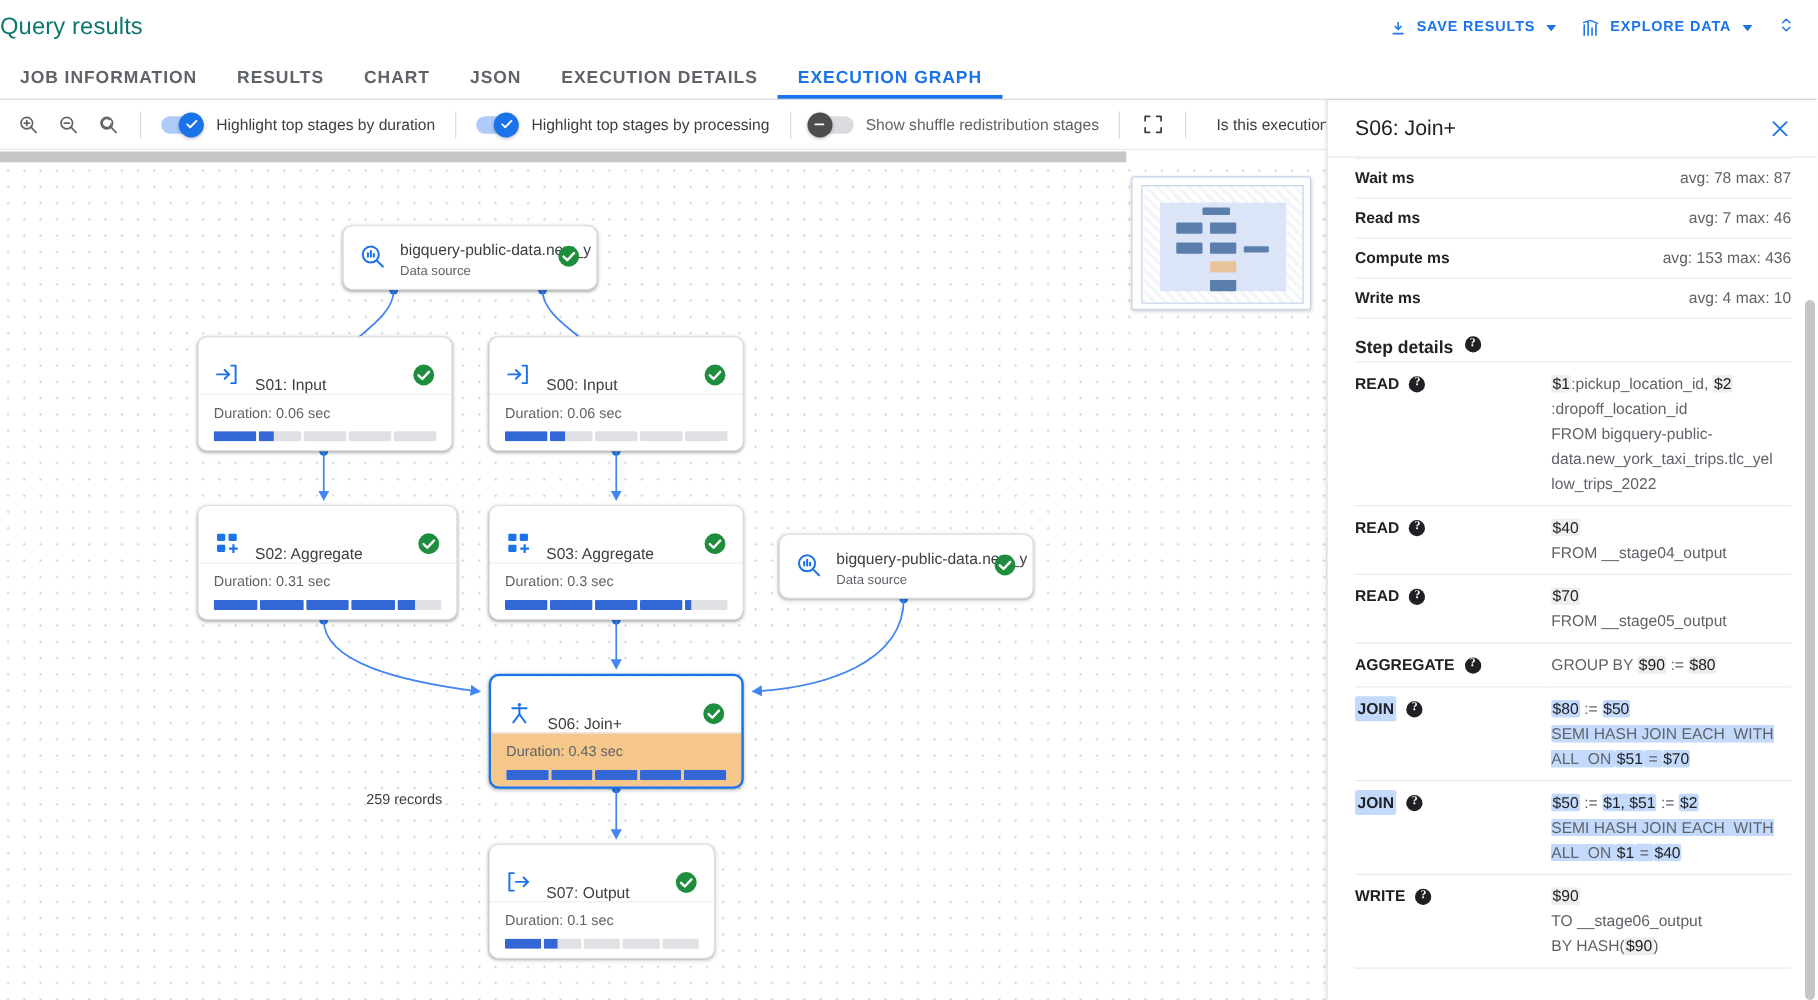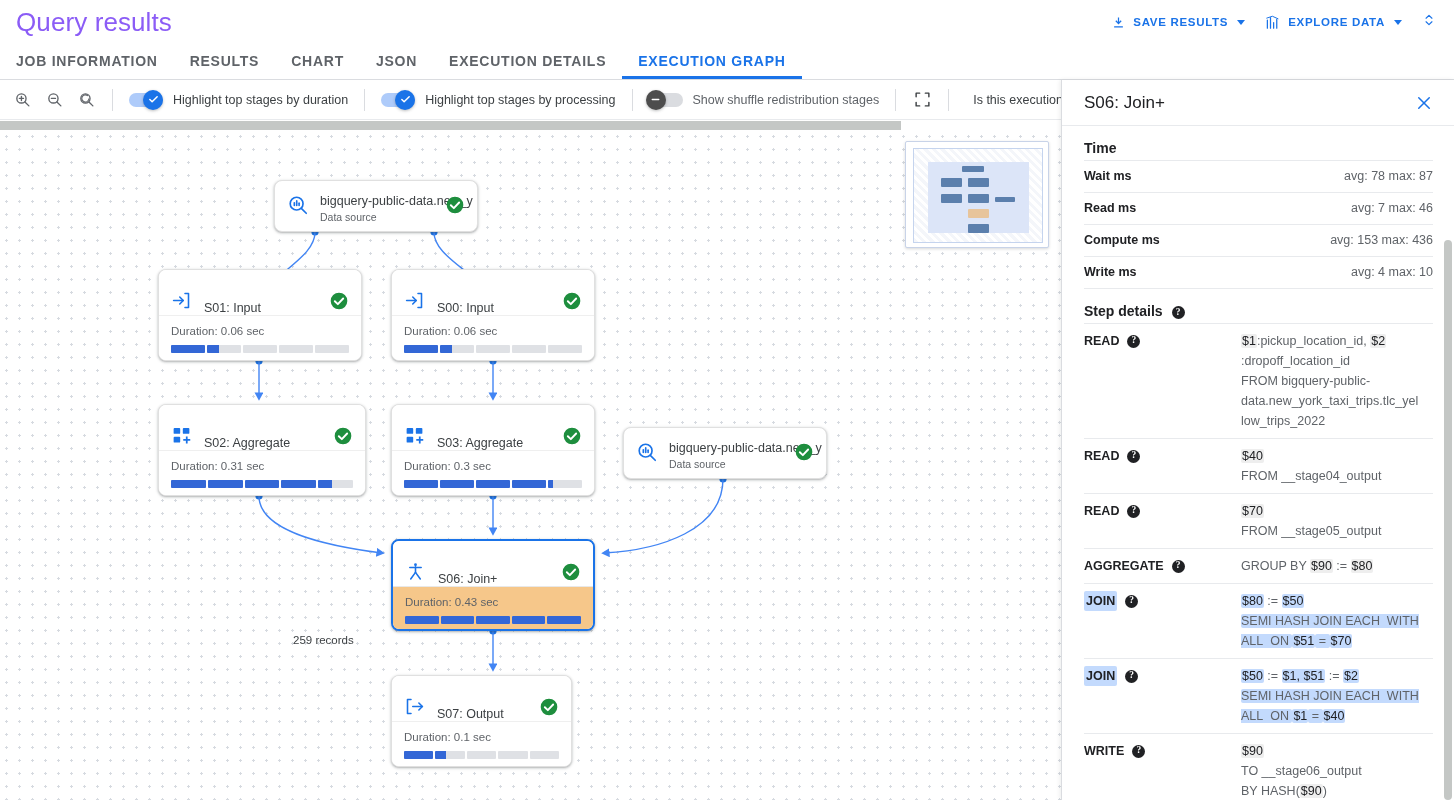--- a/index.html
+++ b/index.html
@@ -12,21 +12,21 @@
     color: #202124;
   }
   #app { position: relative; width: 1454px; height: 800px; overflow: hidden; }
 
   
   .header {
     position: absolute; top: 0; left: 0; width: 1454px; height: 44px;
     display: flex; align-items: center; background: #fff;
   }
   .page-title {
-    font-size: 26px; color: #8b5cf6; margin-left: 16px; font-weight: 400;
+    font-size: 19px; color: #0f766e; margin-left: 0; font-weight: 400;
     letter-spacing: .1px;
   }
   .header-actions {
     margin-left: auto; display: flex; align-items: center; gap: 0; padding-right: 8px;
   }
   .hdr-btn {
     display: flex; align-items: center; gap: 7px;
     color: #1a73e8; font-size: 11.5px; font-weight: 700; letter-spacing: .7px;
     text-transform: uppercase; padding: 6px 10px; cursor: pointer; background: none;
     border: none; font-family: inherit; white-space: nowrap;
@@ -165,21 +165,21 @@
     border-bottom: 1px solid #e8eaed;
   }
   .panel-title { font-size: 17px; color: #202124; flex: 1; }
   .close-x { cursor: pointer; display: flex; align-items: center; justify-content: center;
     width: 28px; height: 28px; }
   .panel-scroll {
     position: absolute; top: 46px; left: 0; width: 393px; height: 674px;
     overflow: hidden; padding: 0 22px 0 22px;
   }
   .sect-title { font-size: 14px; font-weight: 700; color: #202124; margin: 14px 0 4px; }
-  .sect-title.with-help { display: flex; align-items: flex-end; gap: 9px; }
+  .sect-title.with-help { display: flex; align-items: flex-start; gap: 9px; }
 
   table.kv { width: 100%; border-collapse: collapse; table-layout: fixed; }
   table.kv td {
     border-bottom: 1px solid #e8eaed; padding: 6px 0; vertical-align: top;
     font-size: 12.5px; line-height: 19px;
   }
   table.kv tr:first-child td { border-top: 1px solid #e8eaed; }
   td.k { width: 157px; font-weight: 700; color: #202124; }
   td.v { color: #5f6368; text-align: right; }
 
@@ -693,21 +693,20 @@
       <div class="close-x">
         <svg width="18" height="18" viewBox="0 0 24 24" fill="none" stroke="#1a73e8" stroke-width="2" stroke-linecap="round">
           <line x1="5" y1="5" x2="19" y2="19"></line>
             <line x1="19" y1="5" x2="5" y2="19"></line>
         </svg>
       </div>
     </div>
 
     <div class="panel-scroll">
 
-      <div class="sect-title">Time</div>
       <table class="kv">
         <tbody>
             <tr>
           <td class="k">Wait ms</td>
           <td class="v">avg: 78 max: 87</td>
         </tr>
         <tr>
           <td class="k">Read ms</td>
           <td class="v">avg: 7 max: 46</td>
         </tr>

